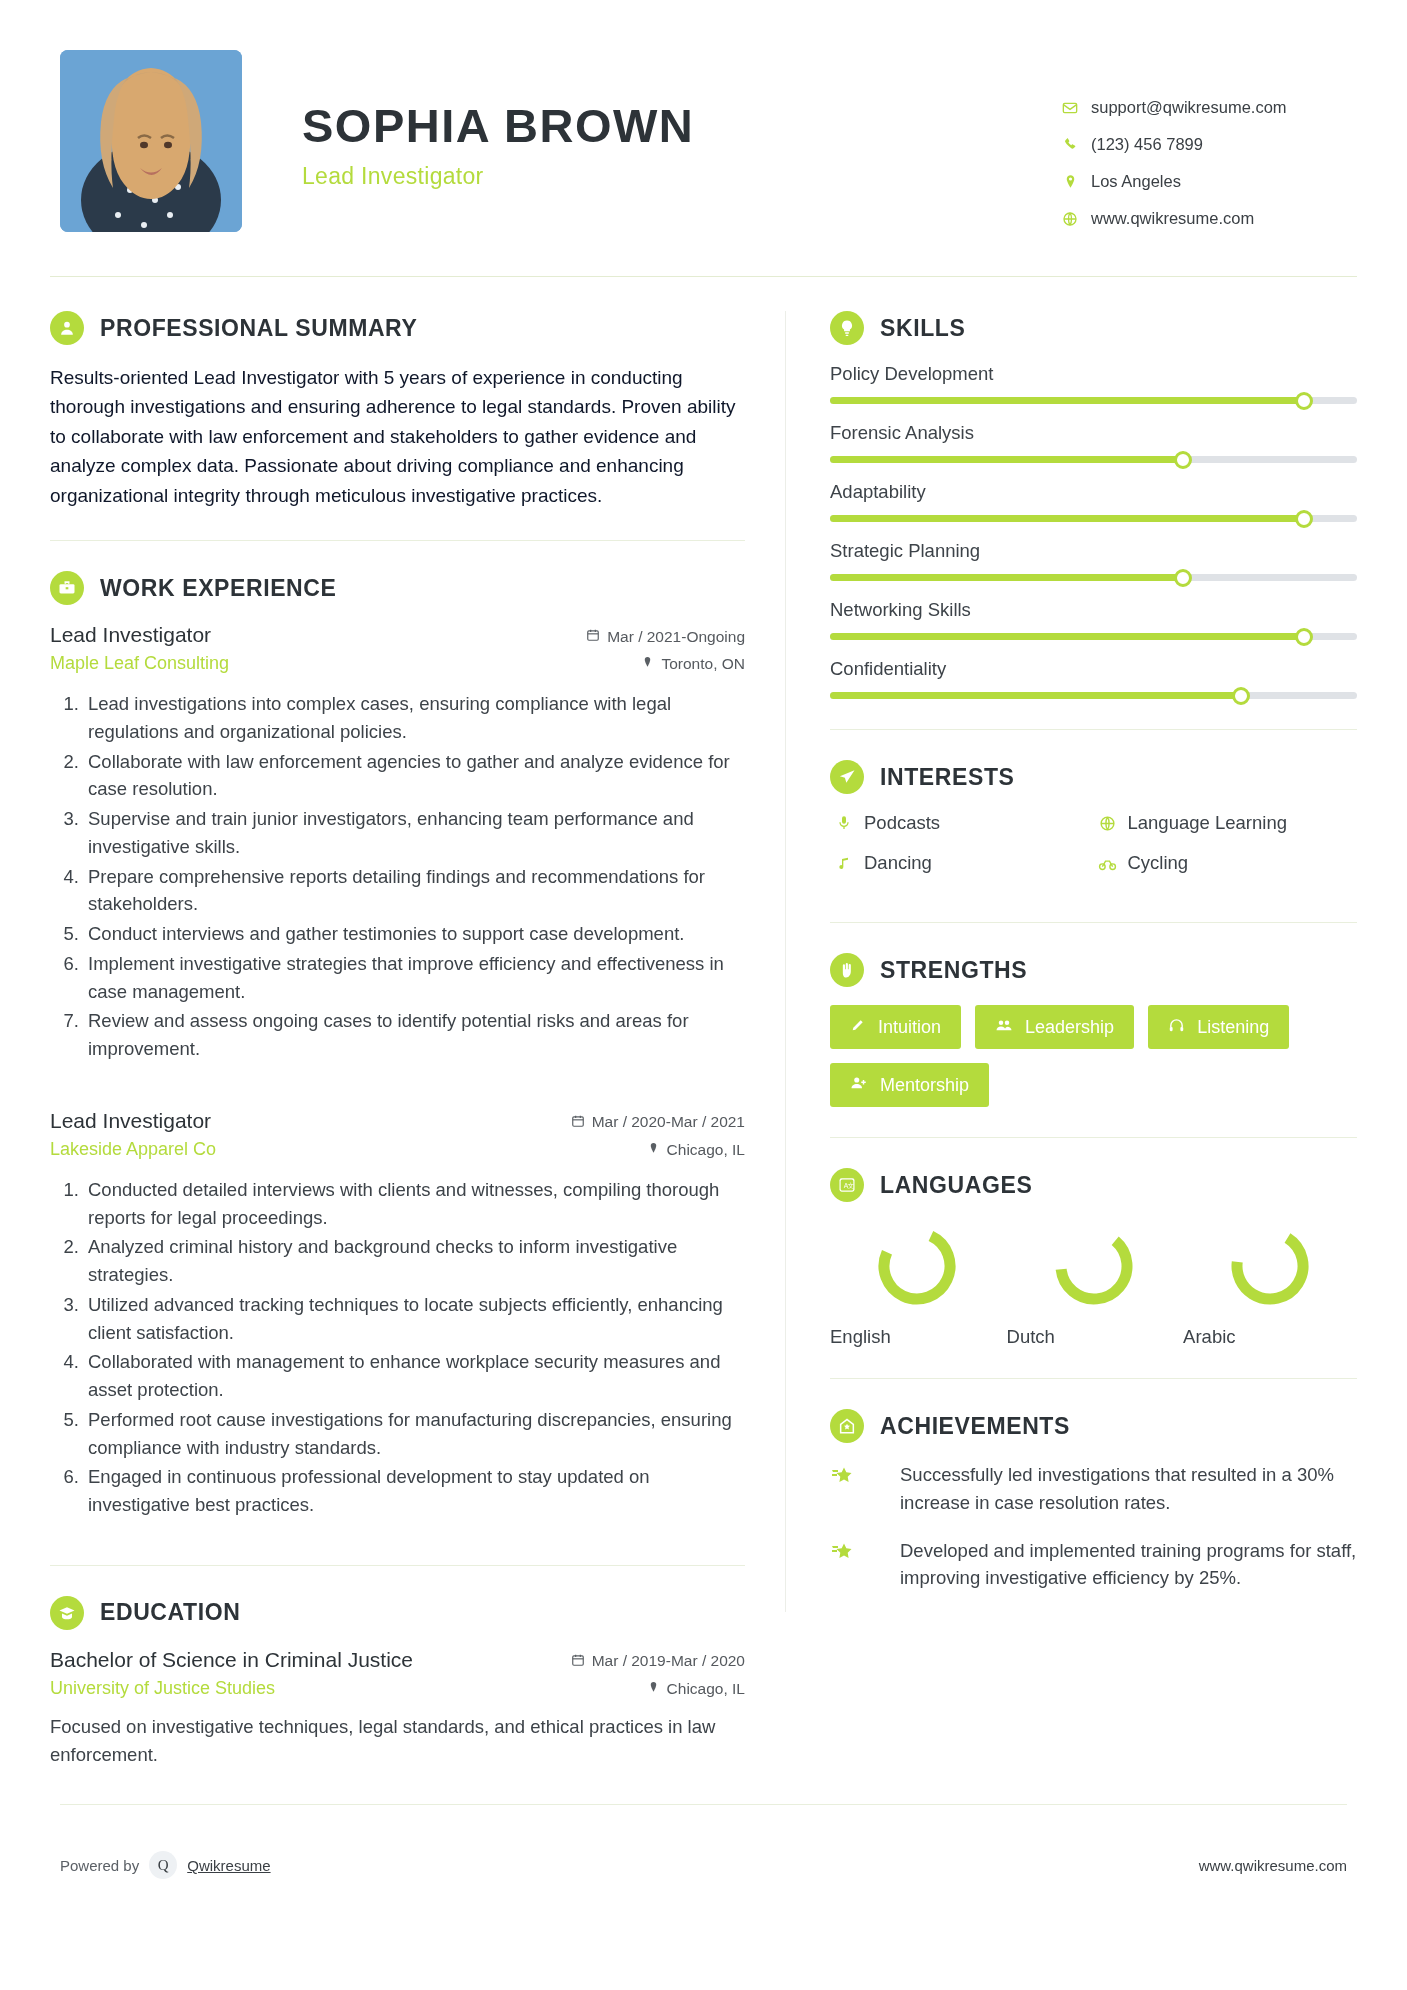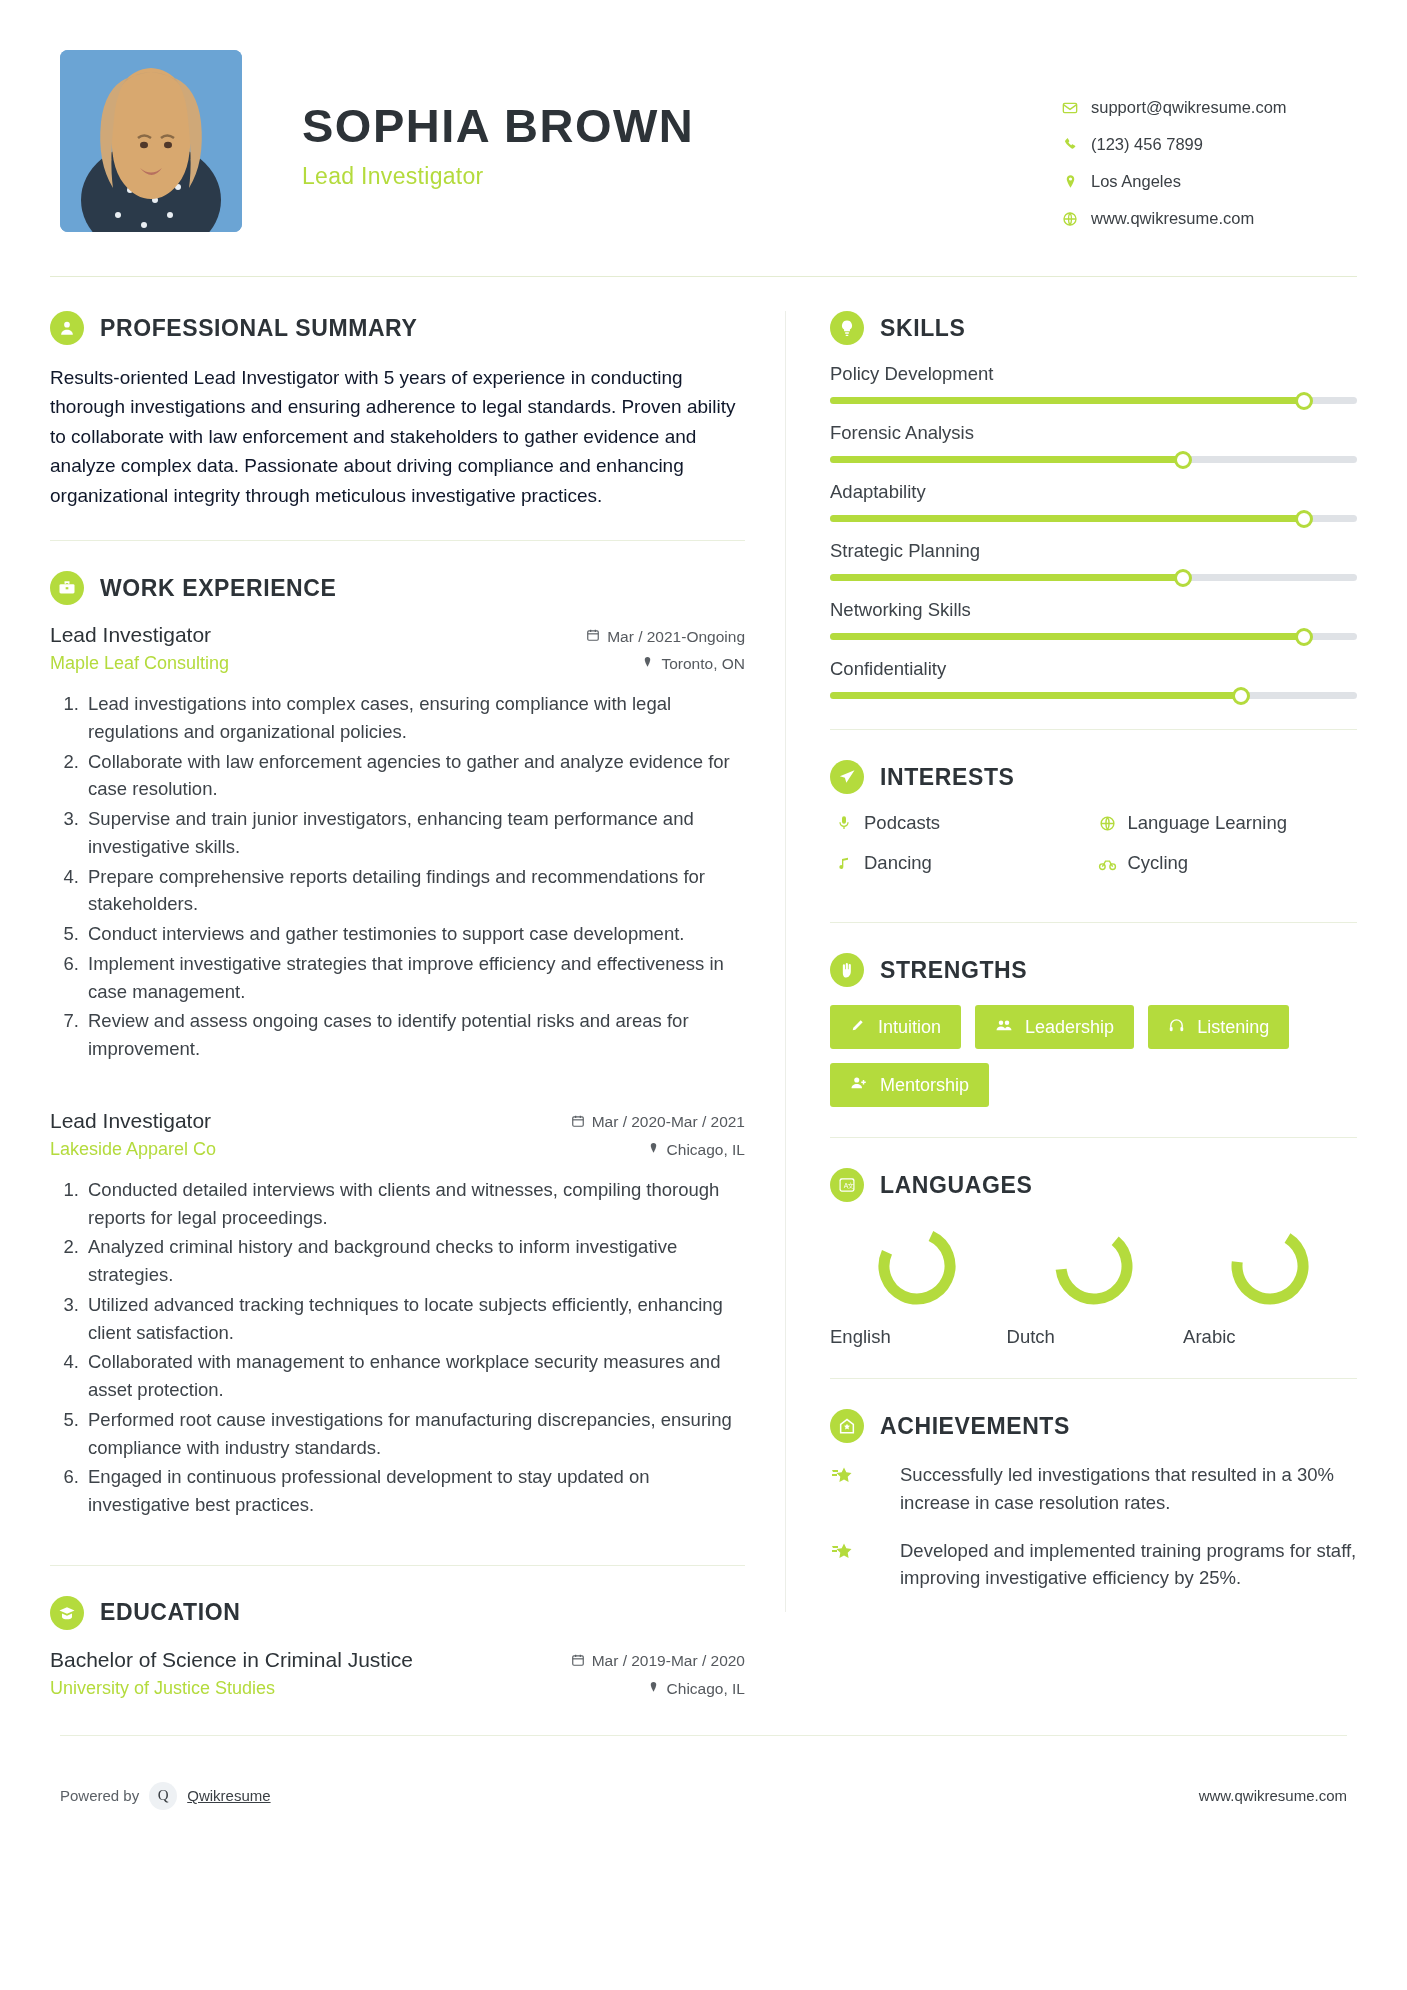--- a/index.html
+++ b/index.html
@@ -328,20 +328,21 @@
           <div class="company">University of Justice Studies</div>
           <div class="job-meta">
             <span class="mi">
               <svg viewBox="0 0 24 24" width="13" height="13" fill="currentColor">
                   <path d="M12 2a5 5 0 0 0-5 5c0 3.9 5 13 5 13s5-9.1 5-13a5 5 0 0 0-5-5z"></path>
                 </svg>
             </span>
             <span>Chicago, IL</span>
           </div>
         </div>
+        <div class="edu-desc">Focused on investigative techniques, legal standards, and ethical practices in law enforcement.</div>
       </div>
     </div>
 
     <div class="right">
 
       <div>
         <div class="sec-head">
           <span class="sec-ico">
             <svg viewBox="0 0 24 24">
                 <path d="M12 3a6 6 0 0 0-3.5 10.9V16h7v-2.1A6 6 0 0 0 12 3z"></path>

